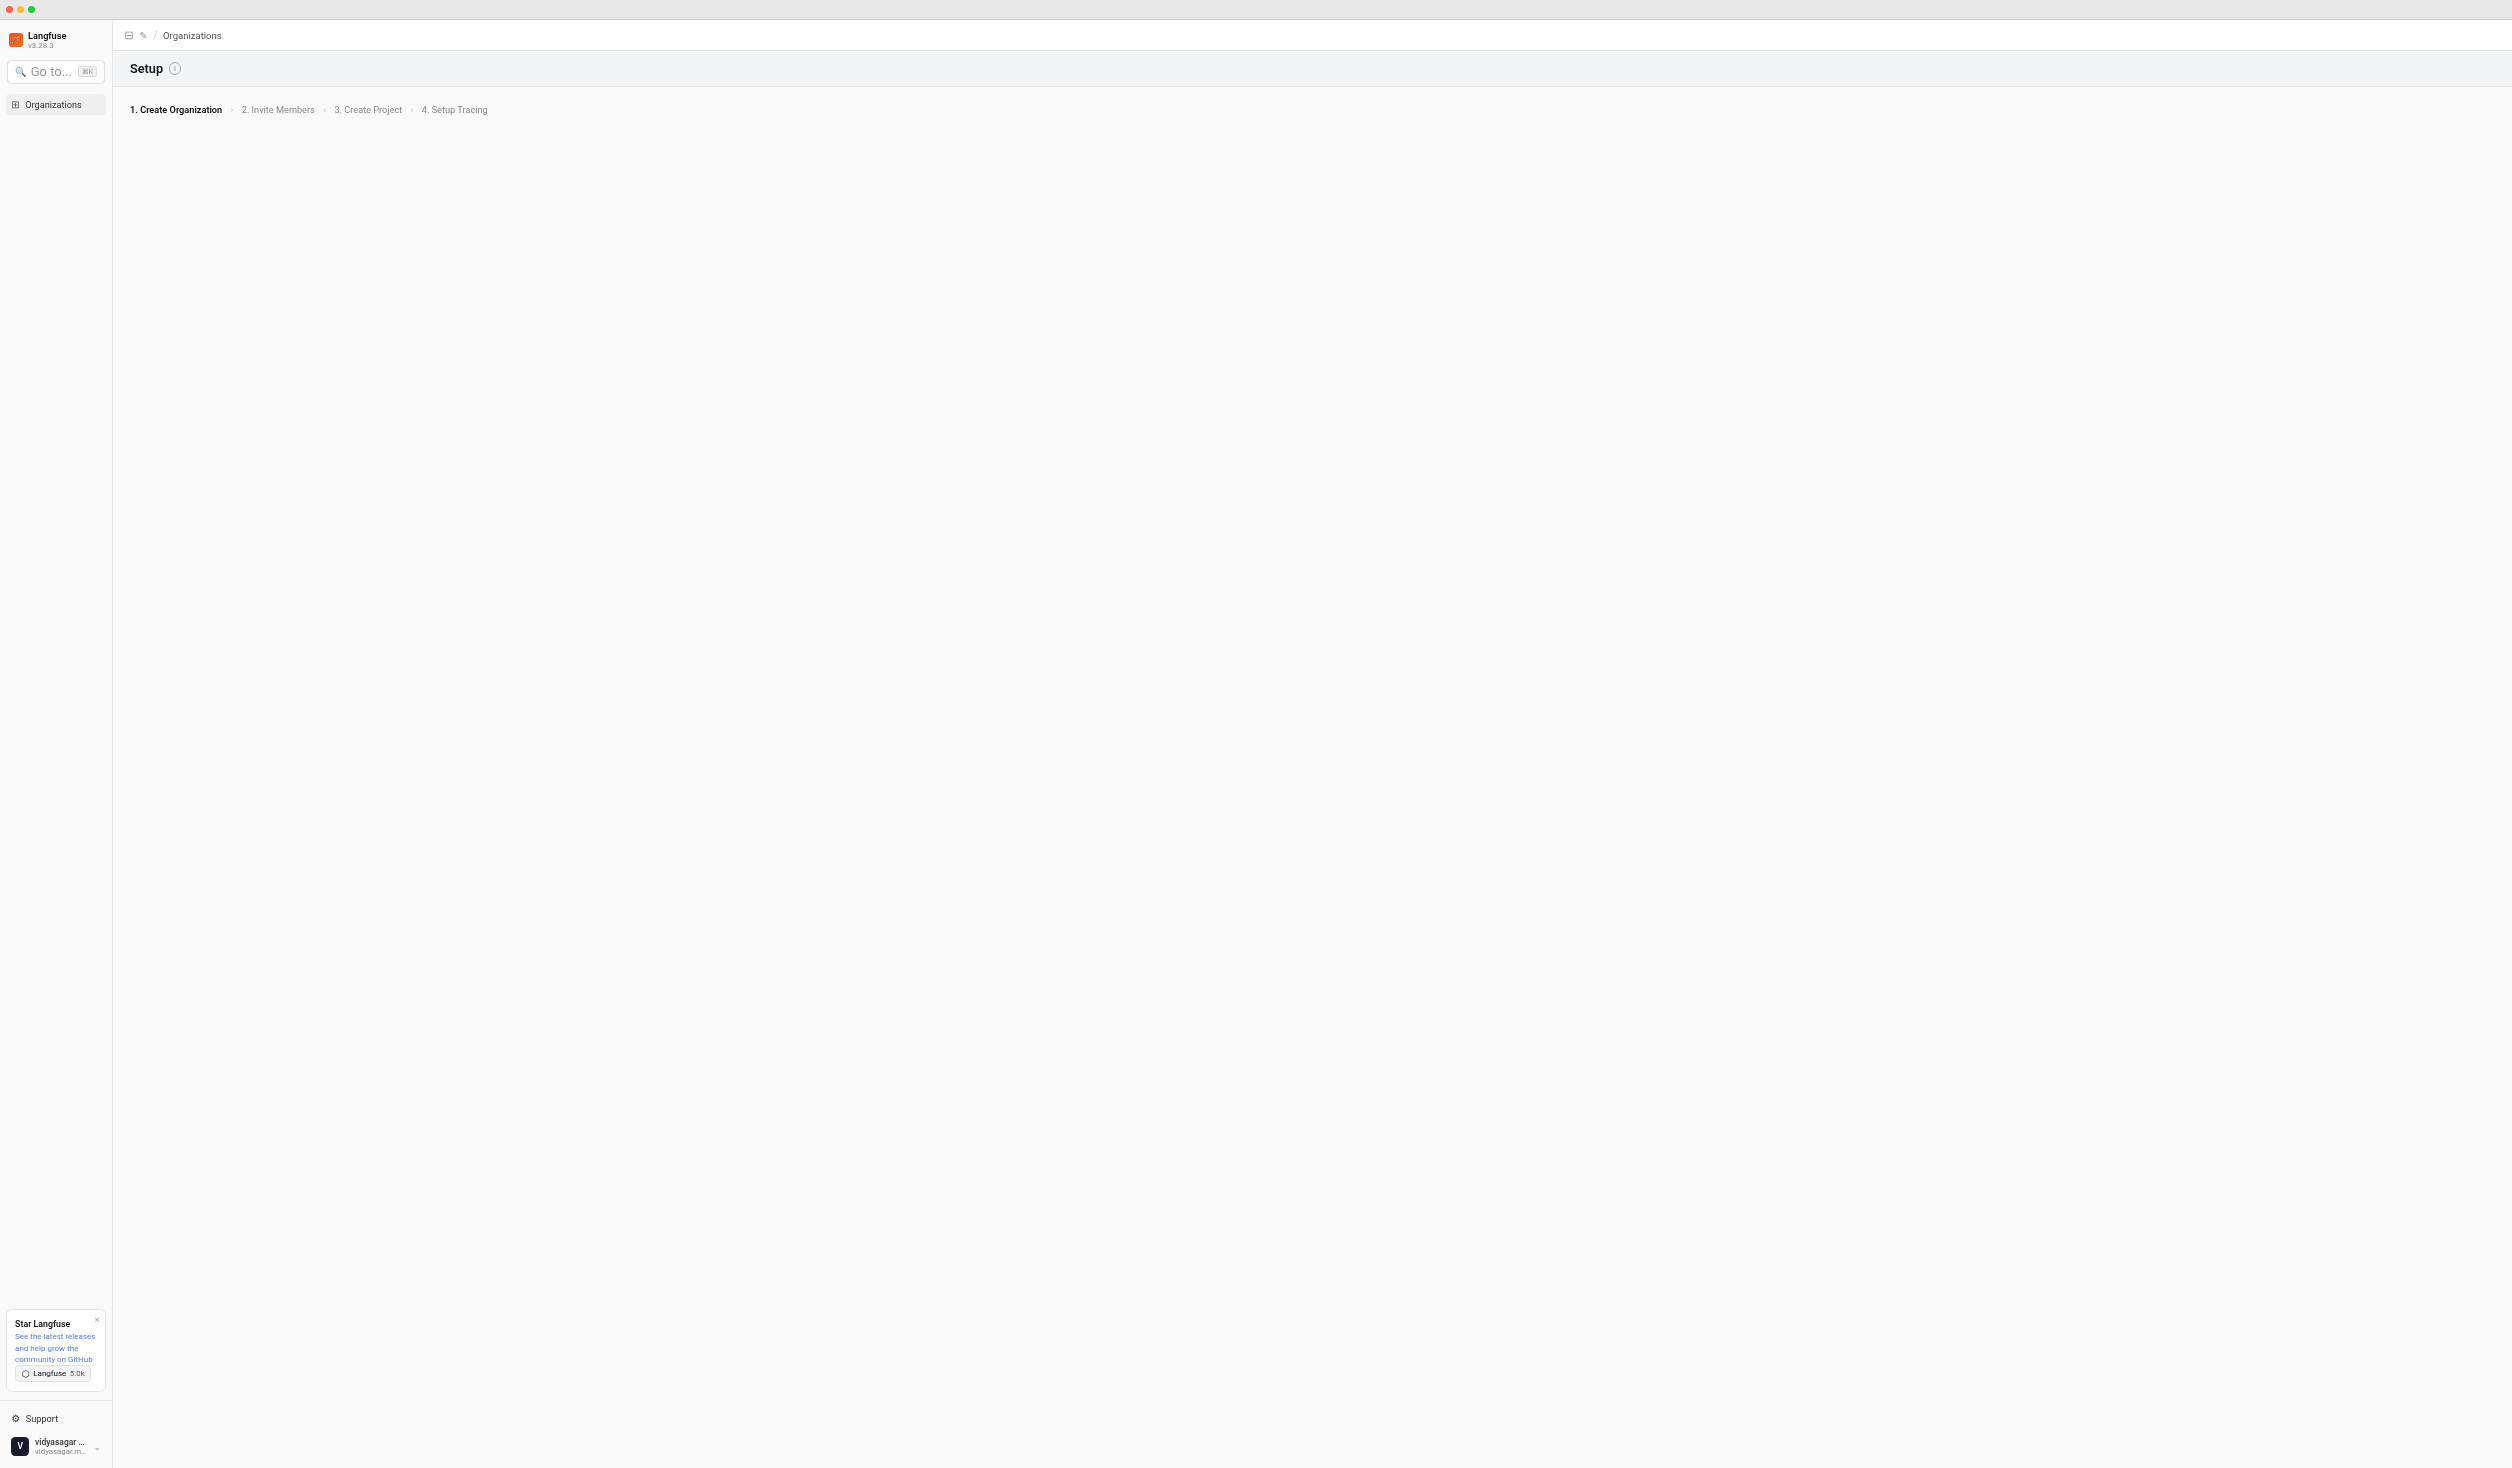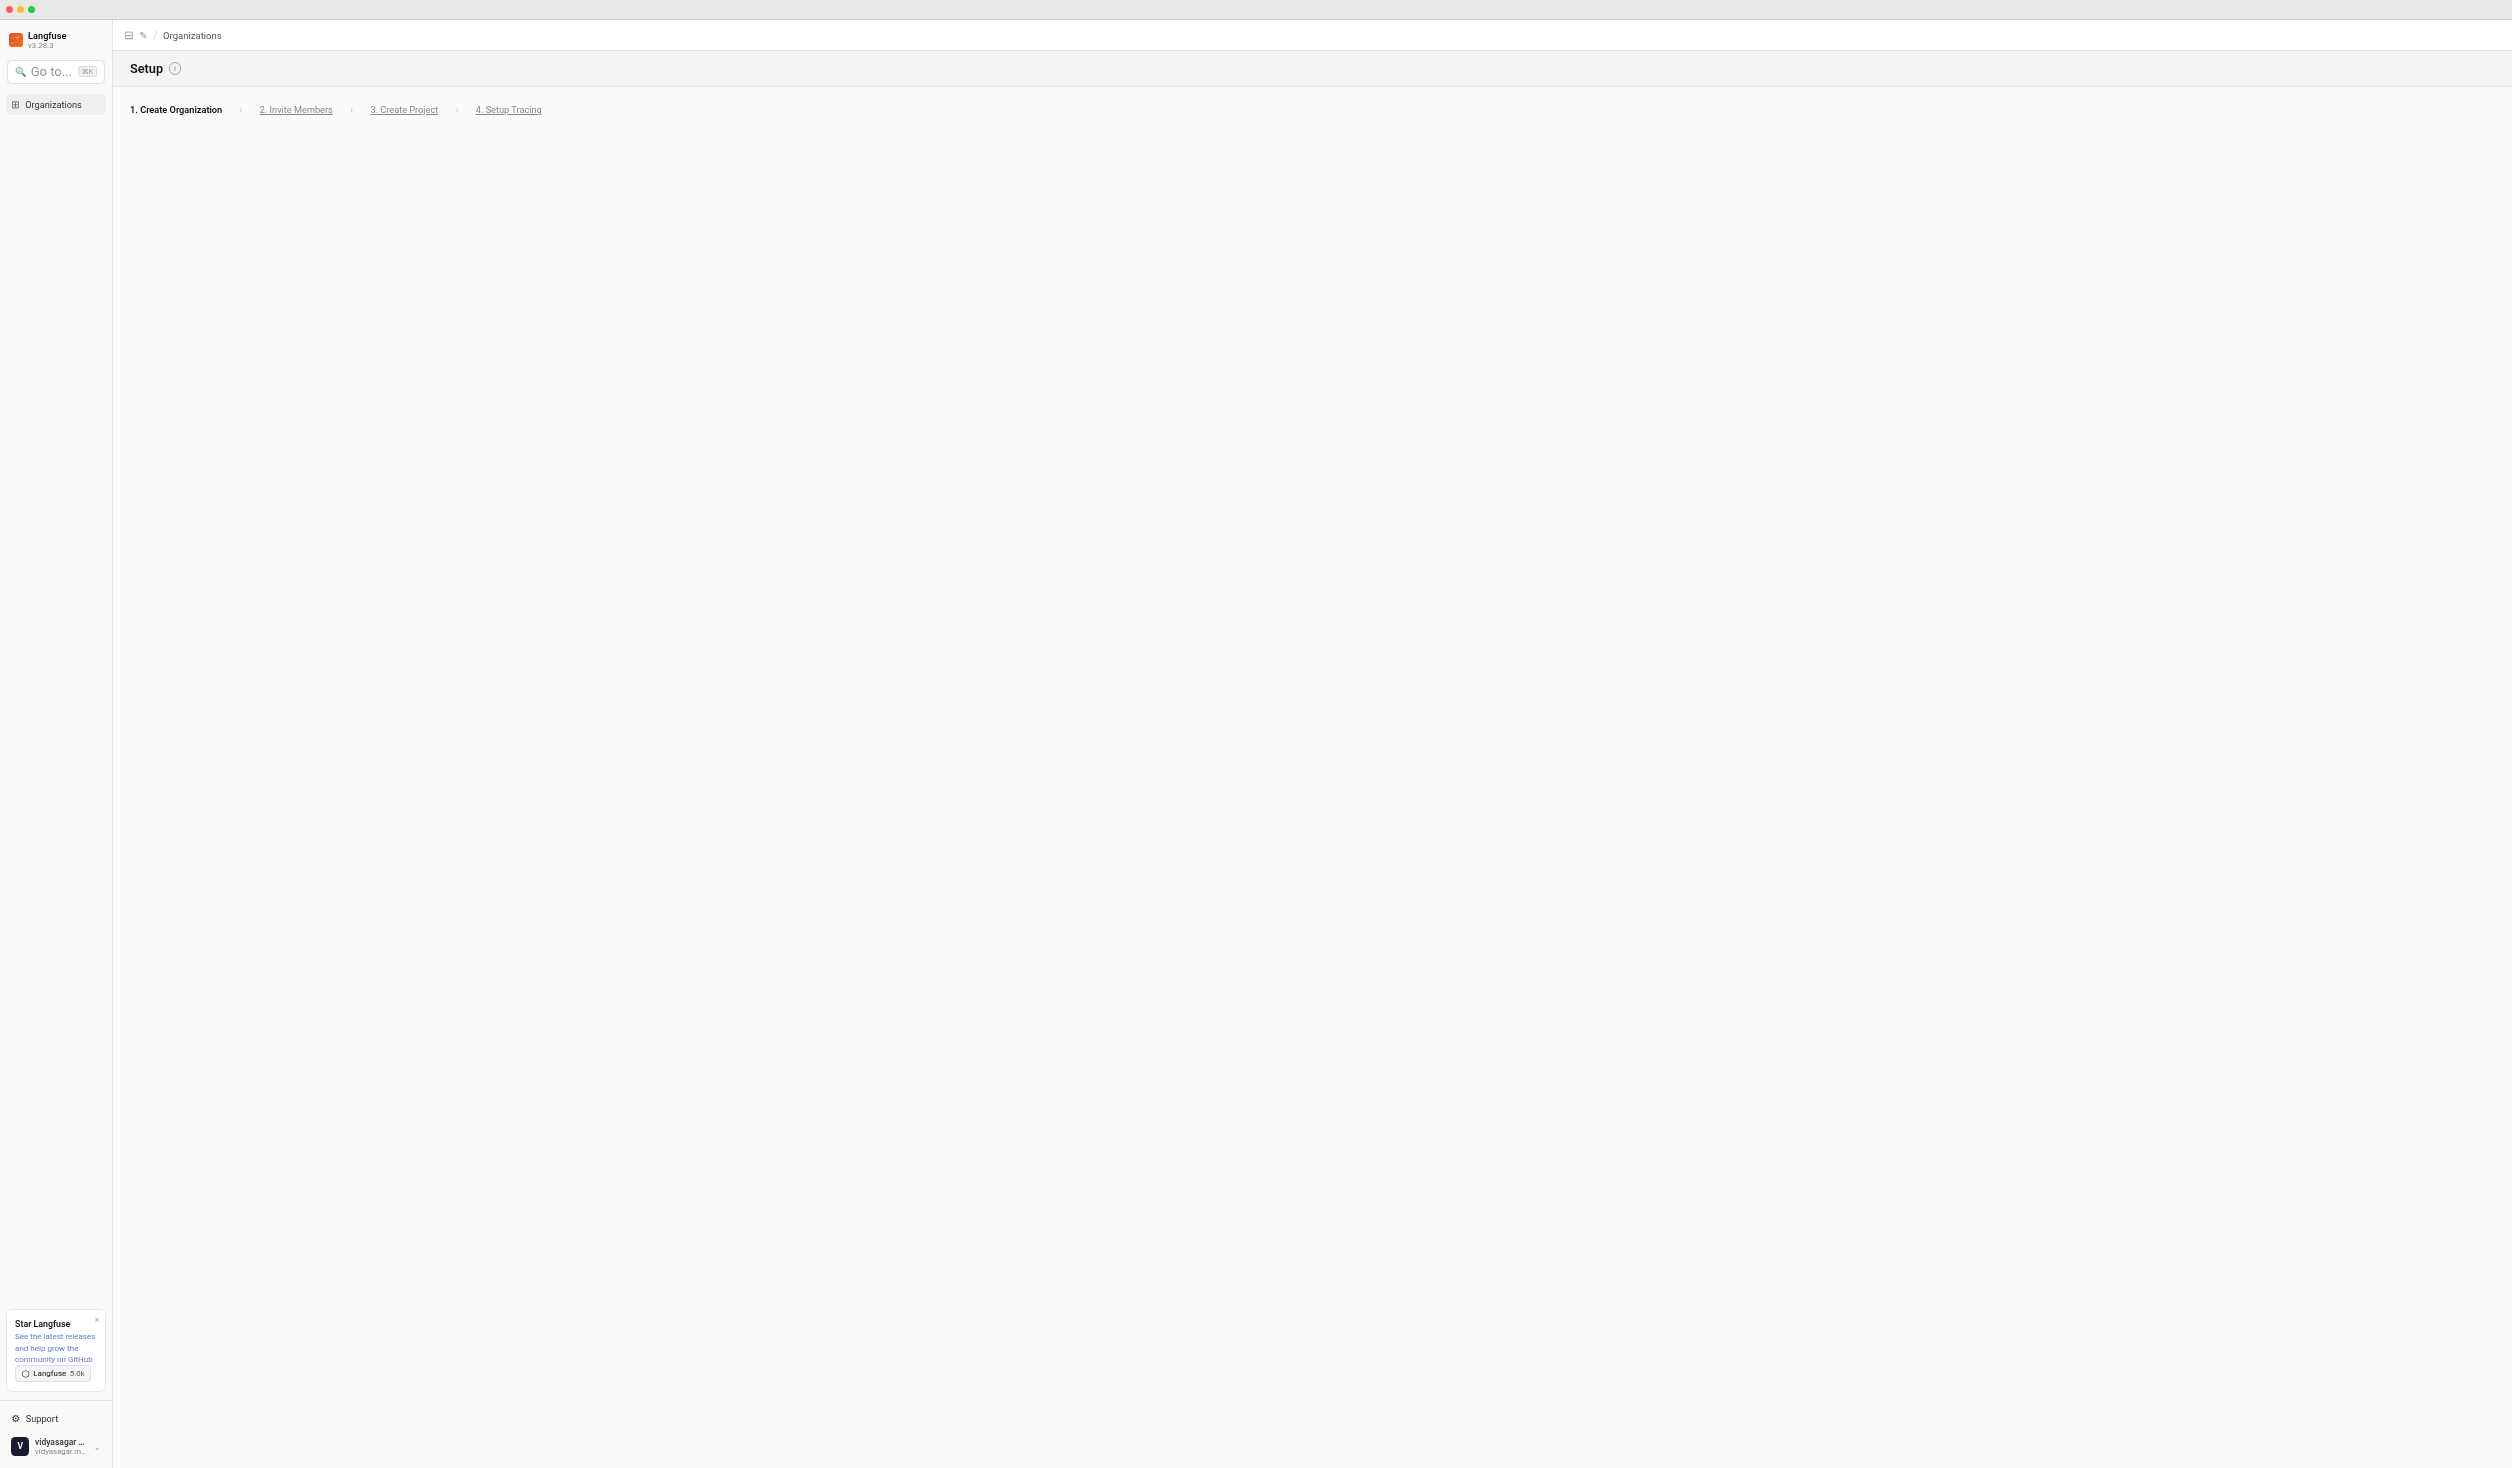--- a/index.html
+++ b/index.html
@@ -333,39 +333,38 @@
     }
 
     .page-inner {
       padding: 17px;
     }
 
     
     .steps-bar {
       display: flex;
       align-items: center;
-      gap: 16px;
+      gap: 7px;
       margin-bottom: 3px;
     }
 
     .step-item {
       display: flex;
       align-items: center;
       gap: 2.8px;
       font-size: 9.2px;
     }
 
     .step-item.active {
       font-weight: 600;
       color: #111;
     }
 
     .step-item.inactive {
       color: #888;
-      text-decoration: underline;
     }
 
     .step-chevron {
       color: #bbb;
       font-size: 9.2px;
       margin: 0 1.4px;
     }
 
     
     .card {

